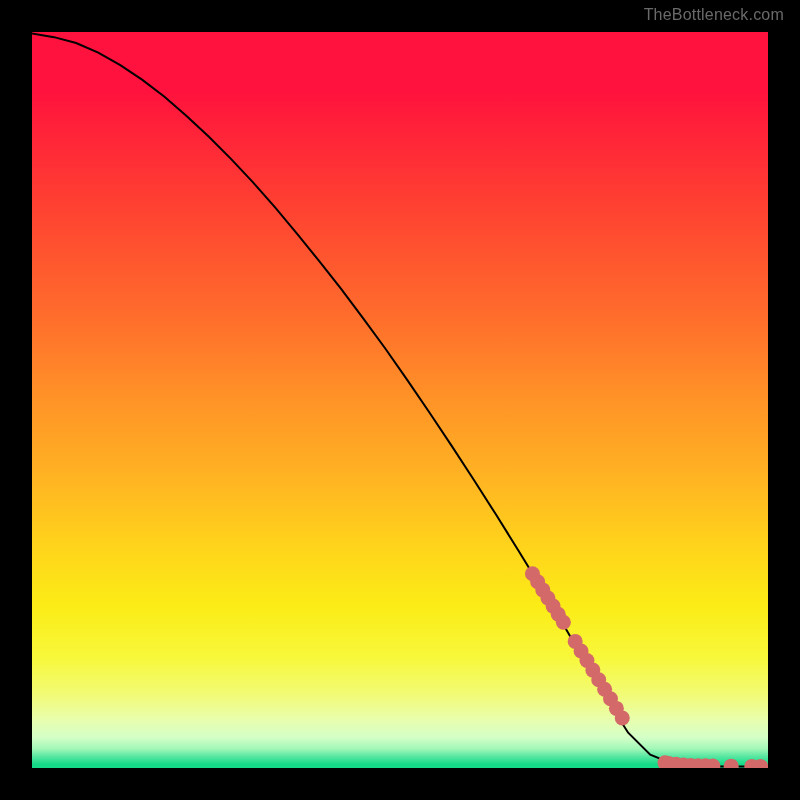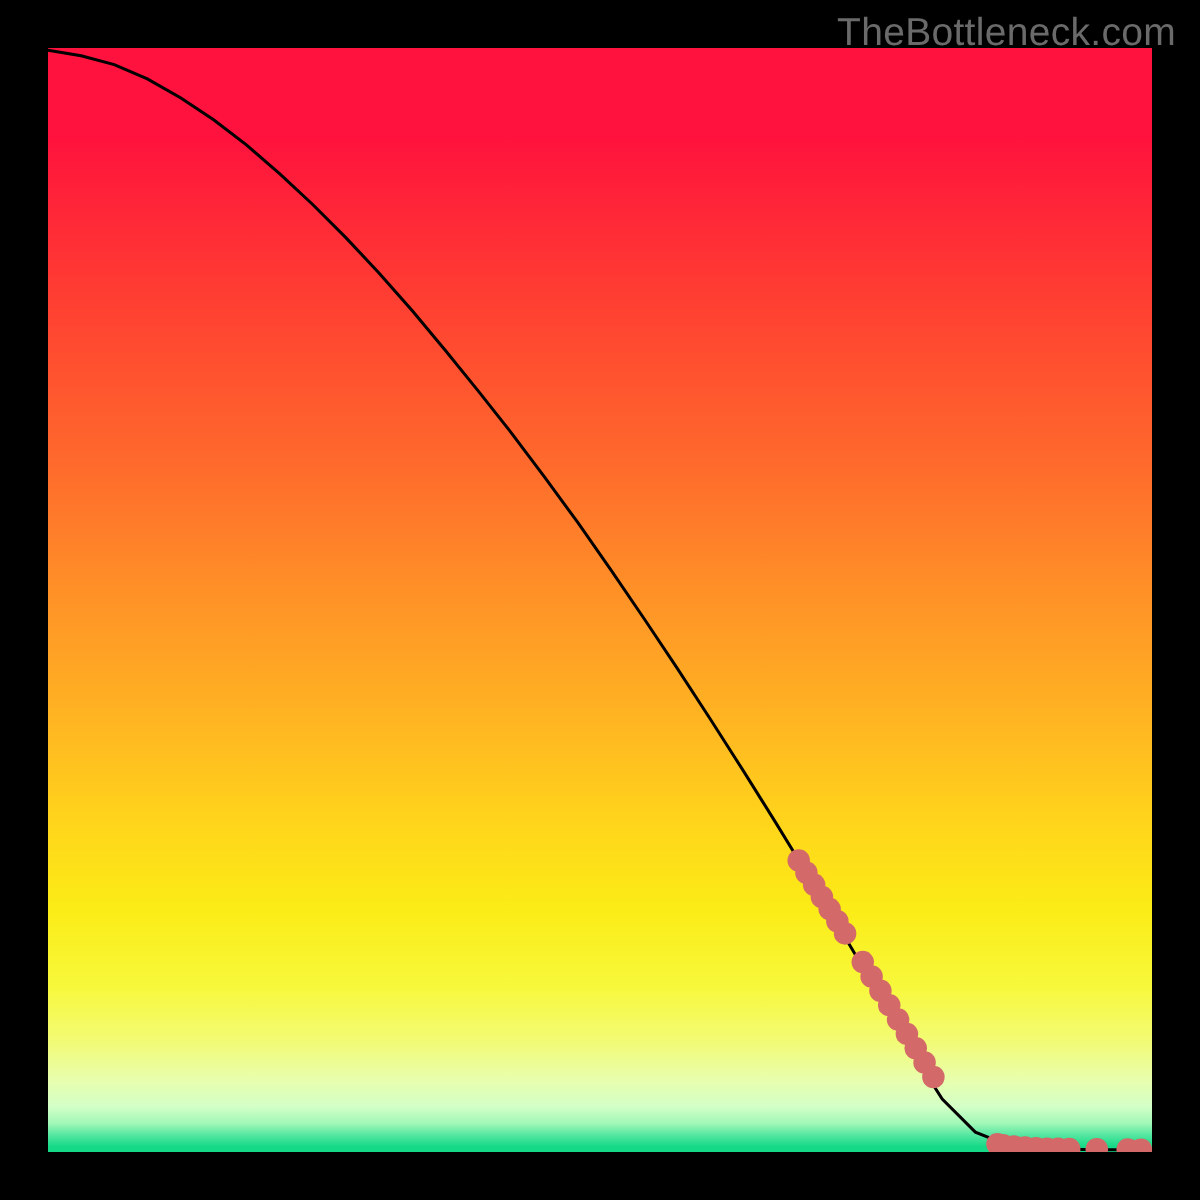--- a/index.html
+++ b/index.html
@@ -14,21 +14,21 @@
   .wrap {
     position: relative;
     width: 800px;
     height: 800px;
   }
   .attribution {
     position: absolute;
     top: 6px;
     right: 16px;
     color: #6a6a6a;
-    font-size: 26px;
+    font-size: 16px;
     font-weight: 400;
     letter-spacing: 0.2px;
     z-index: 3;
   }
   .plot-area {
     position: absolute;
     left: 32px;
     top: 32px;
     width: 736px;
     height: 736px;

